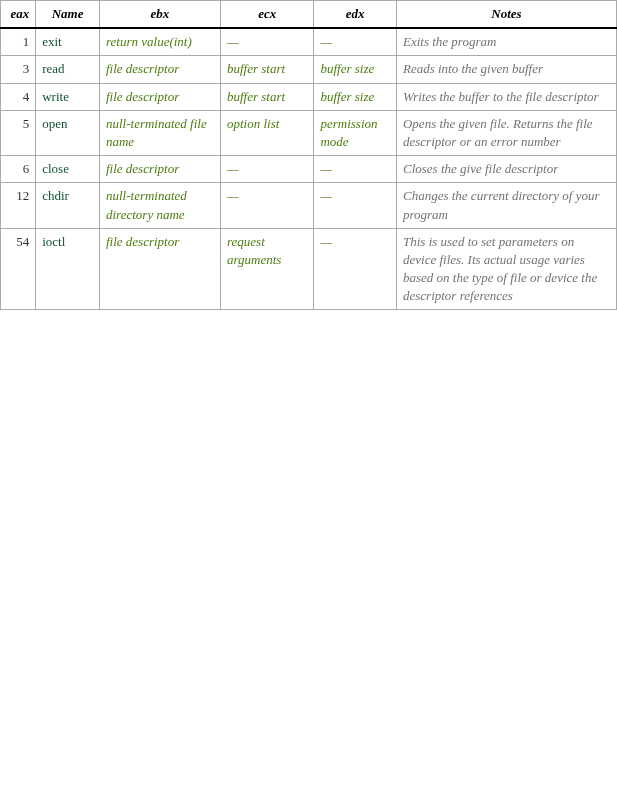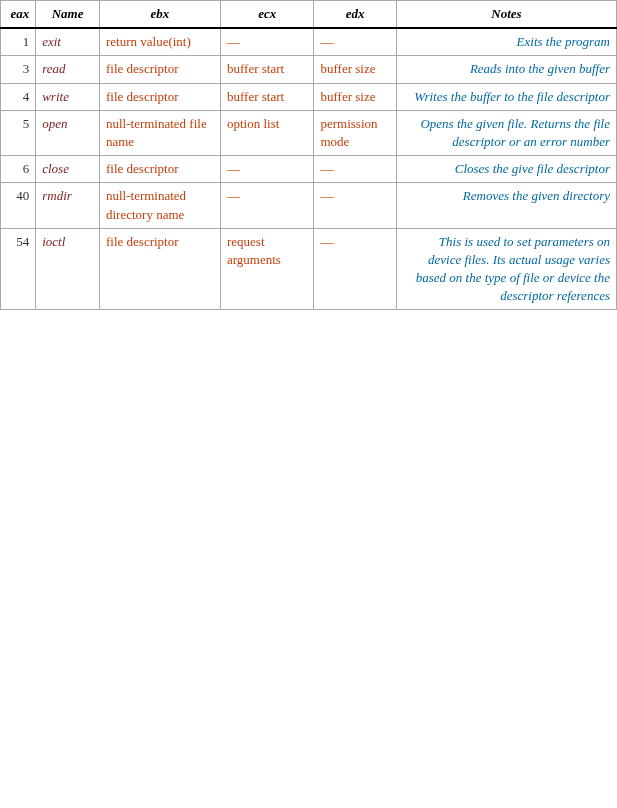--- a/index.html
+++ b/index.html
@@ -28,23 +28,23 @@
       border-bottom: 2px solid #000;
       font-size: 13px;
     }
     .col-eax { width: 32px; text-align: right; }
     .col-name { width: 58px; }
     .col-ebx { width: 110px; }
     .col-ecx { width: 85px; margin-top: 44px; }
     .col-edx { width: 75px; }
     .col-notes { width: 200px; }
     td.num { text-align: right; color: #333; }
-    td.name-col { color: #7f1d1d; font-style: italic; }
-    td.val-col { color: #c2410c; }
-    td.notes-col { color: #0369a1; font-style: italic; text-align: right; }
+    td.name-col { color: #14532d; }
+    td.val-col { color: #4d7c0f; font-style: italic; }
+    td.notes-col { color: #737373; font-style: italic; }
   </style>
 </head>
 <body>
 
 <table>
   <thead>
     <tr>
       <th class="col-eax">eax</th>
       <th class="col-name">Name</th>
       <th class="col-ebx">ebx</th>
@@ -88,26 +88,26 @@
       </tr>
       <tr>
         <td class="col-eax num">6</td>
         <td class="col-name name-col">close</td>
         <td class="col-ebx val-col">file descriptor</td>
         <td class="col-ecx val-col">—</td>
         <td class="col-edx val-col">—</td>
         <td class="col-notes notes-col">Closes the give file descriptor</td>
       </tr>
       <tr>
-        <td class="col-eax num">40</td>
-        <td class="col-name name-col">rmdir</td>
+        <td class="col-eax num">12</td>
+        <td class="col-name name-col">chdir</td>
         <td class="col-ebx val-col">null-terminated directory name</td>
         <td class="col-ecx val-col">—</td>
         <td class="col-edx val-col">—</td>
-        <td class="col-notes notes-col">Removes the given directory</td>
+        <td class="col-notes notes-col">Changes the current directory of your program</td>
       </tr>
       <tr>
         <td class="col-eax num">54</td>
         <td class="col-name name-col">ioctl</td>
         <td class="col-ebx val-col">file descriptor</td>
         <td class="col-ecx val-col">request arguments</td>
         <td class="col-edx val-col">—</td>
         <td class="col-notes notes-col">This is used to set parameters on device files. Its actual usage varies based on the type of file or device the descriptor references</td>
       </tr>
     </tbody>

